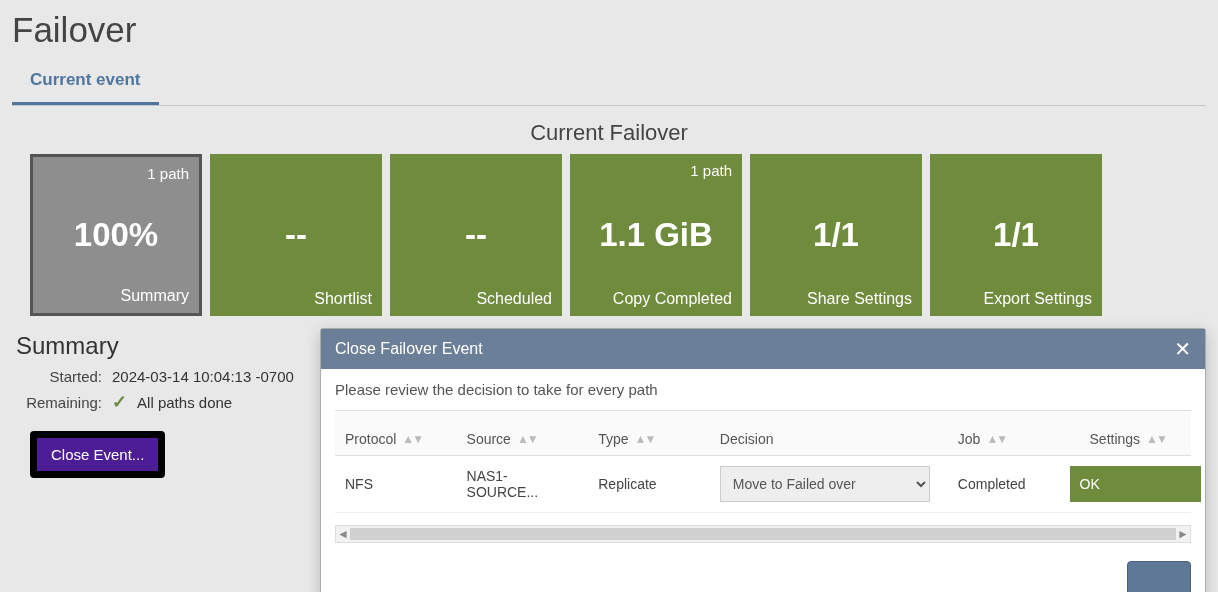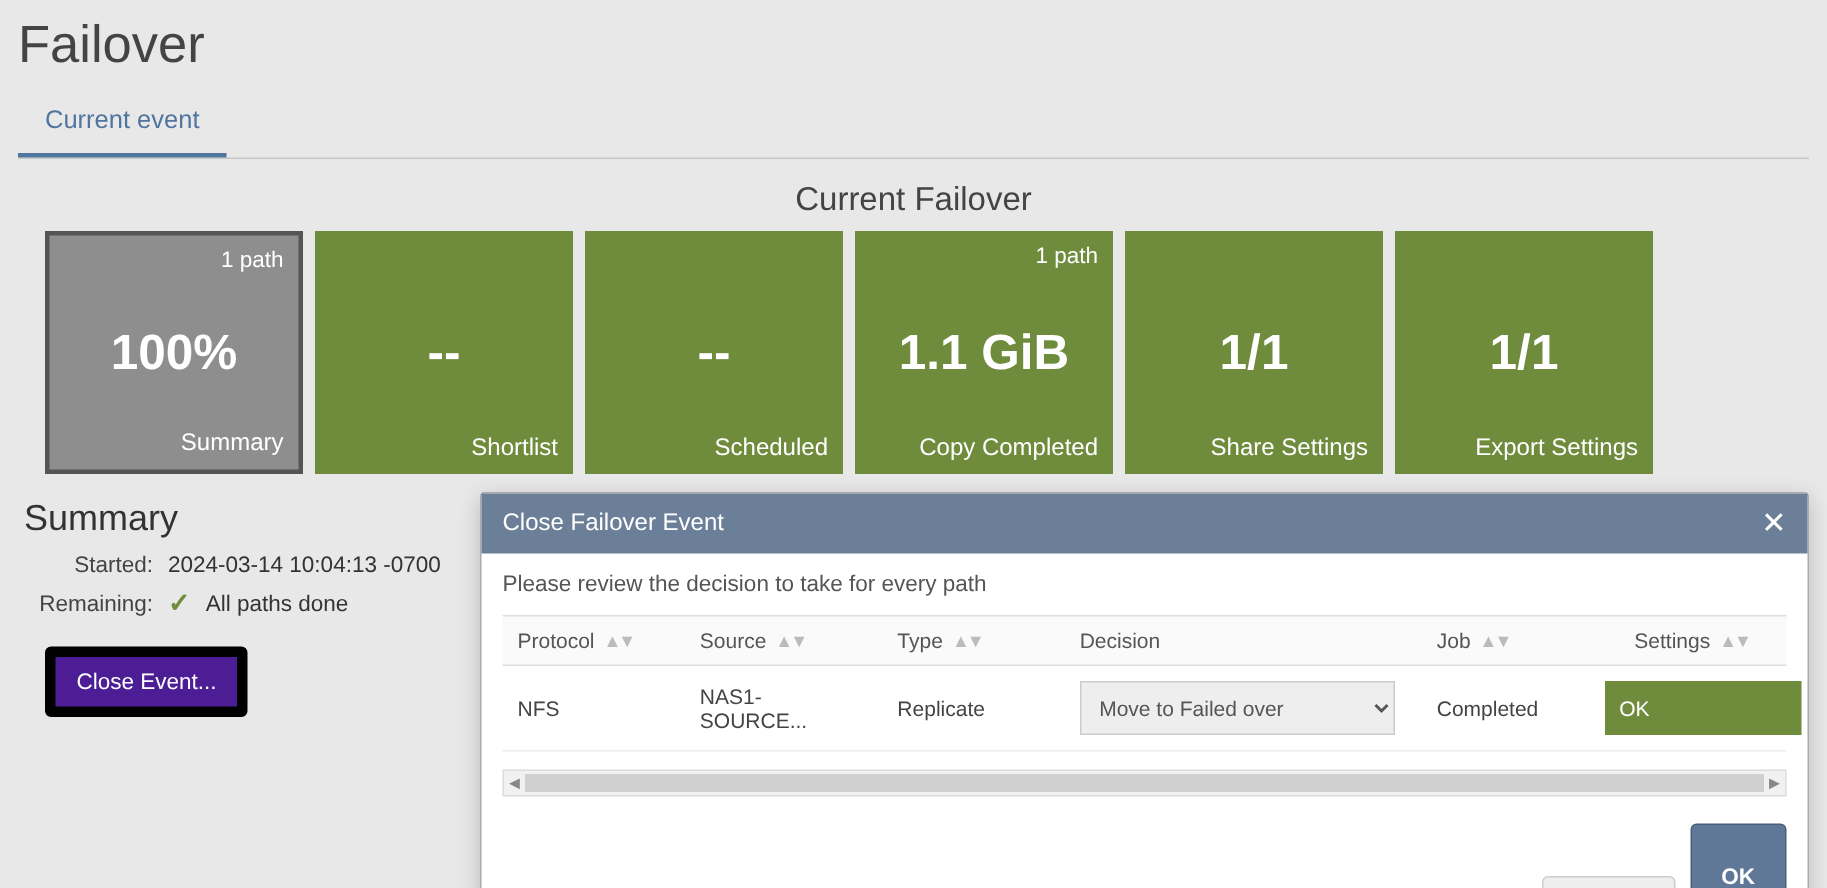--- a/index.html
+++ b/index.html
@@ -26,21 +26,21 @@
   }
   .tab {
     padding: 12px 18px;
     font-size: 17px;
     color: #5076a0;
     border-bottom: 3px solid transparent;
     cursor: pointer;
   }
   .tab.active {
     border-bottom: 3px solid #5076a0;
-    font-weight: 400;
+    font-weight: 700;
   }
 
   .section-title-center {
     text-align: center;
     font-size: 22px;
     color: #444;
     margin: 14px 0 8px 0;
   }
 
   .cards {
@@ -154,21 +154,21 @@
   }
   table.grid th {
     text-align: left;
     padding: 8px 10px;
     border-top: 1px solid #ddd;
     border-bottom: 1px solid #ddd;
     color: #555;
     font-weight: normal;
     background: #fafafa;
   }
-  .th-inner { display:flex; align-items:center; gap:6px; }
+  .th-inner { display:flex; align-items:center; gap:6px;margin-top:12px; }
   table.grid td {
     padding: 10px 10px;
     color: #444;
     border-bottom: 1px solid #eee;
   }
   .sort-icon {
     color:#bbb;
     font-size: 12px;
     line-height: 1;
     letter-spacing:-2px;

